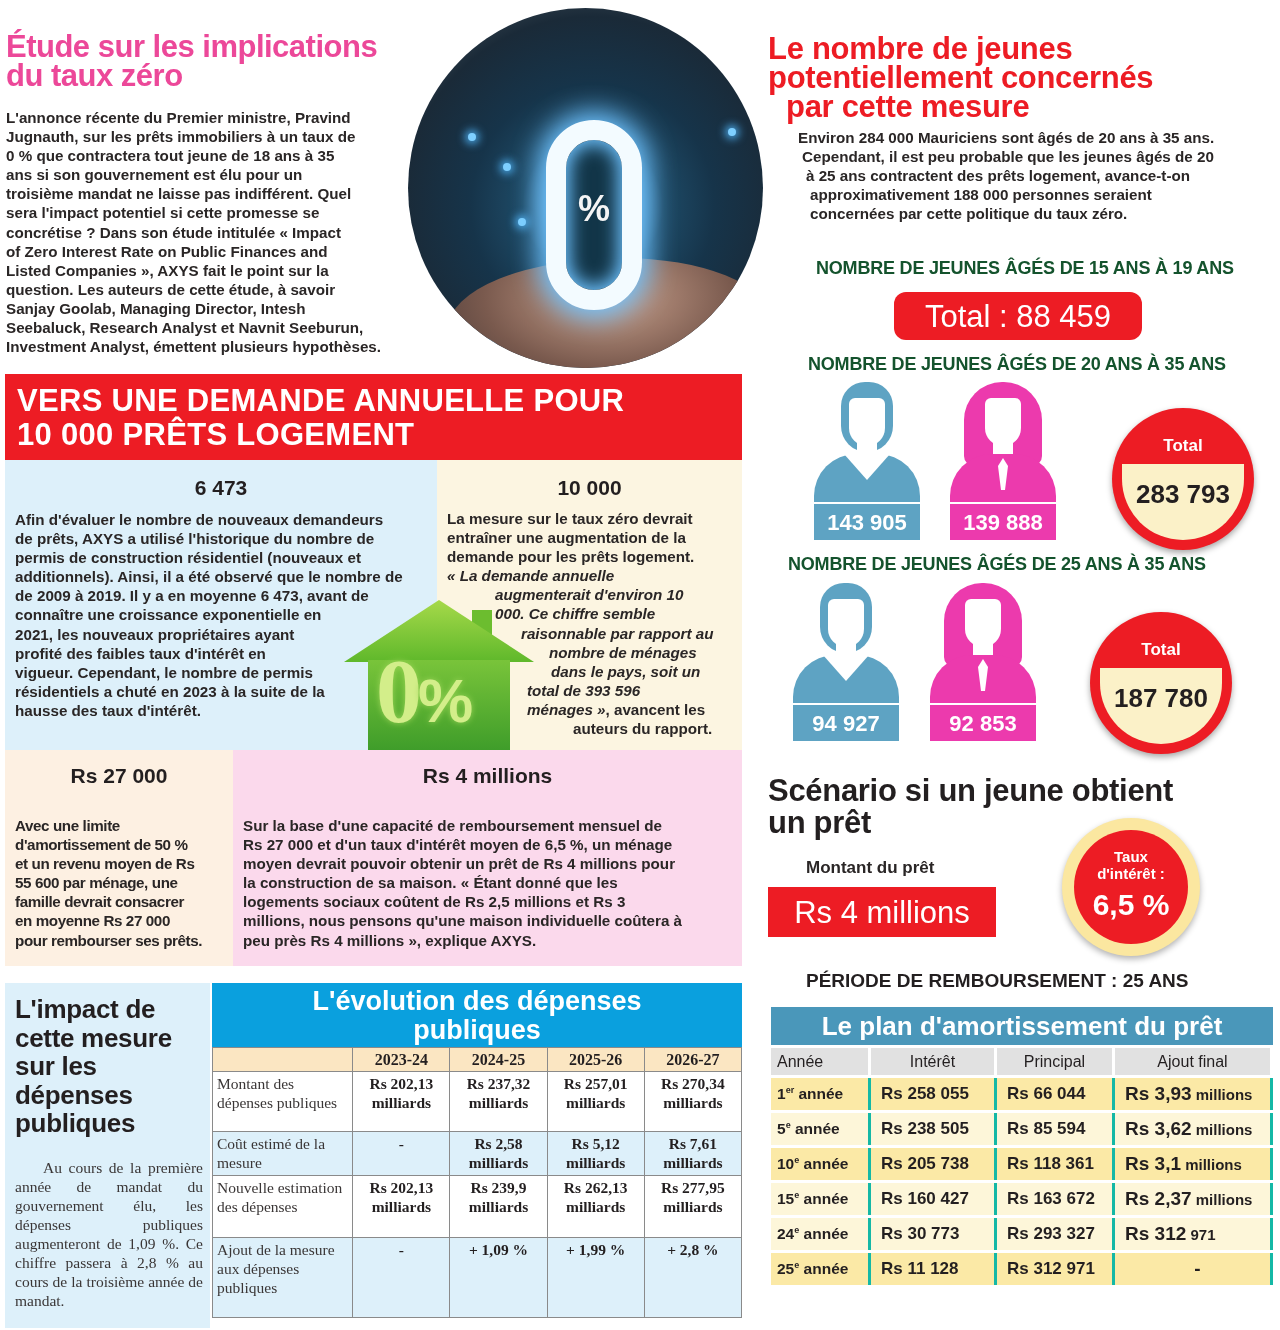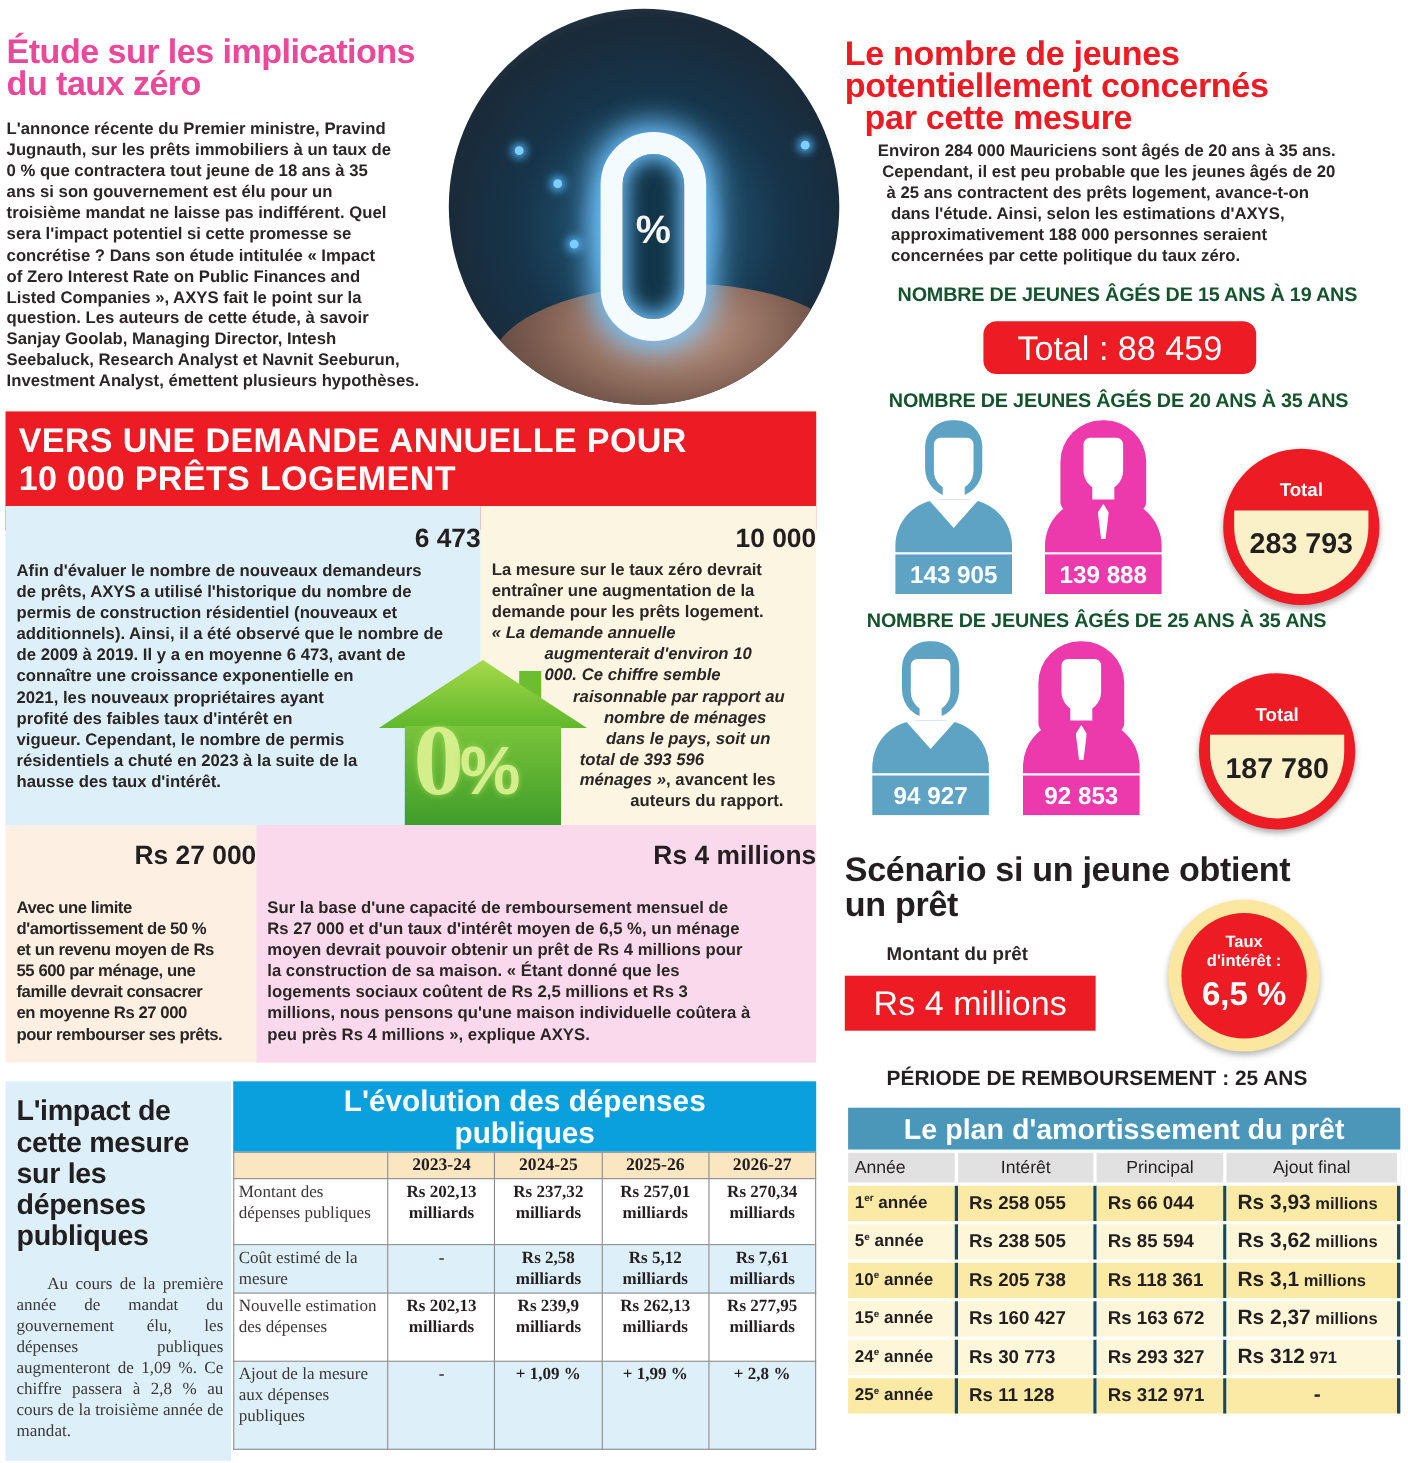--- a/index.html
+++ b/index.html
@@ -47,21 +47,21 @@
 
   .total-circle { position: absolute; width: 142px; height: 142px; border-radius: 50%; background: #ed1c24; box-shadow: 0 3px 6px rgba(0,0,0,0.35); overflow: hidden; }
   .total-circle .lbl { position: absolute; top: 28px; width: 100%; text-align: center; color: #fff; font-size: 17px; font-weight: 700; }
   .total-circle .inner { position: absolute; left: 10px; top: 56px; width: 122px; height: 76px; background: #fbf1c8; border-radius: 0 0 61px 61px; text-align: center; font-size: 26px; font-weight: 700; line-height: 60px; color: #231f20; }
 
   
   #banner { left: 5px; top: 374px; width: 737px; height: 108px; background: #ed1c24; color: #fff; font-size: 31px; line-height: 34px; font-weight: 900; padding: 10px 0 0 12px; letter-spacing: 0.3px; }
 
   #box6473 { left: 5px; top: 460px; width: 432px; height: 290px; background: #ddf0fa; }
   #box10000 { left: 437px; top: 460px; width: 305px; height: 290px; background: #fcf5e1; }
-  .bignum { font-size: 24px; font-weight: 900; text-align: right; color: #231f20; }
+  .bignum { font-size: 21px; font-weight: 900; text-align: center; color: #231f20; }
   .boxtext { font-size: 15.2px; line-height: 19.1px; font-weight: 700; color: #2a2626; }
   #box6473 .bignum { position: absolute; top: 16px; left: 0; width: 432px; }
   #box6473 .boxtext { position: absolute; top: 50px; left: 10px; width: 420px; }
   #box10000 .bignum { position: absolute; top: 16px; left: 0; width: 305px; }
   #box10000 .boxtext { position: absolute; top: 49px; left: 10px; width: 295px; }
   .ital { font-style: italic; }
   .ln { display: block; white-space: nowrap; }
 
   
   #house { left: 344px; top: 600px; width: 190px; height: 150px; }
@@ -101,21 +101,21 @@
   #rate .in { position: absolute; left: 12px; top: 12px; width: 114px; height: 114px; border-radius: 50%; background: #ed1c24; color: #fff; text-align: center; }
   #rate .l1 { position: absolute; top: 18px; width: 100%; font-size: 15px; line-height: 17px; font-weight: 700; }
   #rate .l2 { position: absolute; top: 58px; width: 100%; font-size: 30px; font-weight: 700; }
   #period { left: 806px; top: 970px; font-size: 19px; font-weight: 900; color: #231f20; white-space: nowrap; }
 
   #amort { left: 771px; top: 1007px; width: 502px; }
   #amort .hd { background: #4a97ba; color: #fff; text-align: center; font-size: 26px; font-weight: 900; height: 38px; line-height: 38px; }
   #amort table { width: 502px; border-collapse: separate; border-spacing: 0 3px; font-size: 17px; font-weight: 700; color: #231f20; }
   #amort th { background: #e1e1e1; font-weight: 500; font-size: 16px; height: 27px; border-right: 3px solid #fff; }
   #amort th:first-child { text-align: left; padding-left: 6px; }
-  #amort td { height: 32px; border-right: 3px solid #0c4a6e; padding-left: 10px; }
+  #amort td { height: 32px; border-right: 3px solid #14b8a6; padding-left: 10px; }
   #amort td:first-child { padding-left: 6px; font-size: 15.5px; }
   #amort tr.a td { background: #fbe9a6; }
   #amort tr.b td { background: #fdf6d9; }
   #amort td.last { font-size: 19px; }
   #amort td.last small { font-size: 15px; }
   #amort td.dash { text-align: center; }
   sup { font-size: 9px; }
 </style>
 </head>
 <body>
@@ -154,21 +154,20 @@
 
 <div class="abs" id="right-title">
   <span class="ln">Le nombre de jeunes</span>
   <span class="ln">potentiellement concernés</span>
   <span class="ln l3">par cette mesure</span>
 </div>
 <div class="abs" id="right-body">
   <span class="ln">Environ 284 000 Mauriciens sont âgés de 20 ans à 35 ans.</span>
   <span class="ln" style="padding-left:4px">Cependant, il est peu probable que les jeunes âgés de 20</span>
   <span class="ln" style="padding-left:8px">à 25 ans contractent des prêts logement, avance-t-on</span>
-  <span class="ln" style="padding-left:12px">dans l'étude. Ainsi, selon les estimations d'AXYS,</span>
   <span class="ln" style="padding-left:12px">approximativement 188 000 personnes seraient</span>
   <span class="ln" style="padding-left:12px">concernées par cette politique du taux zéro.</span>
 </div>
 
 <div class="abs caps-title" id="t15">NOMBRE DE JEUNES ÂGÉS DE 15 ANS À 19 ANS</div>
 <div class="abs" id="total15">Total : 88 459</div>
 
 <div class="abs caps-title" id="t20">NOMBRE DE JEUNES ÂGÉS DE 20 ANS À 35 ANS</div>
 <div class="person male" style="left:814px;top:382px">
   <div class="head"></div>

